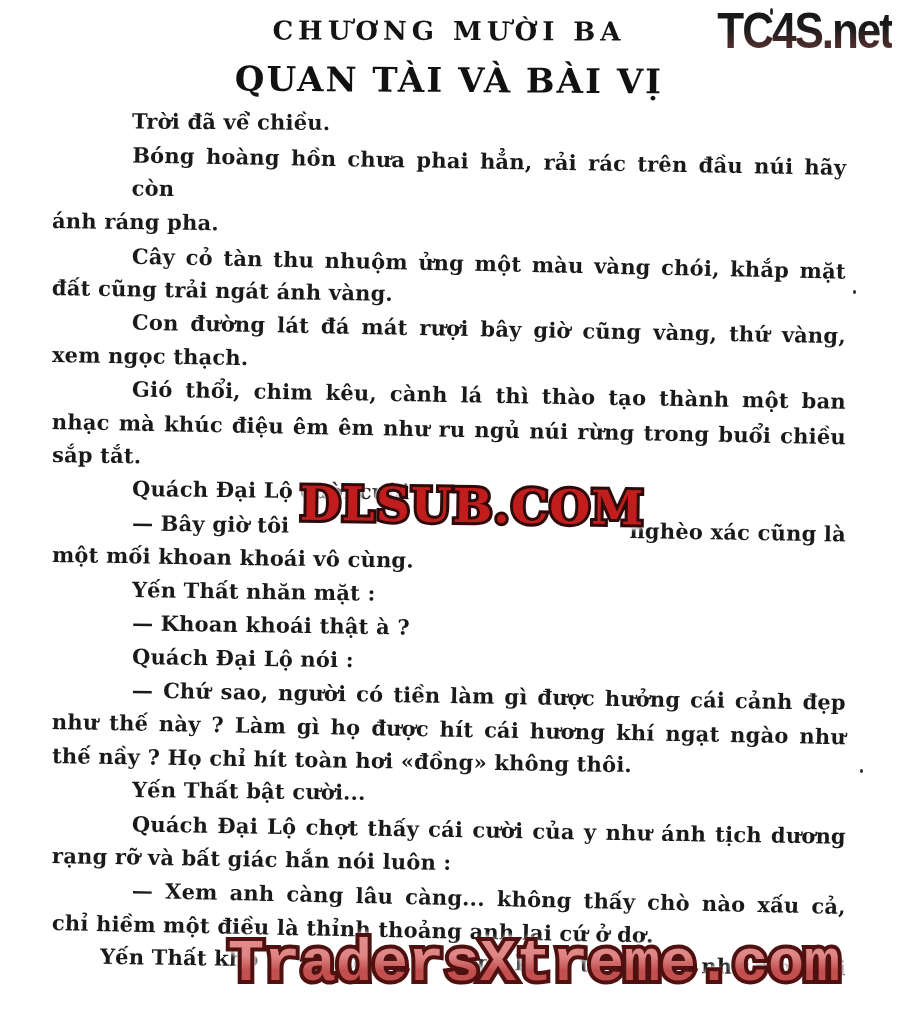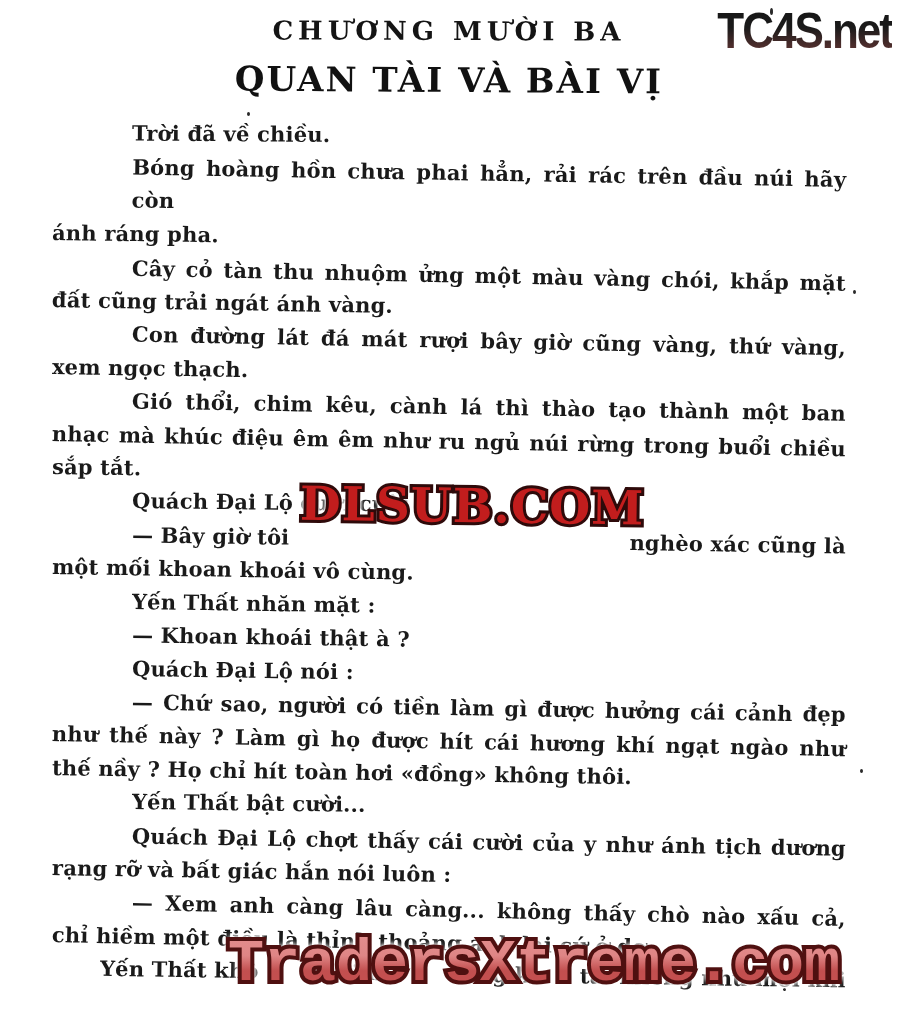--- a/index.html
+++ b/index.html
@@ -17,21 +17,21 @@
     transform:rotate(0.2deg);
   }
   .chapter-title{
     margin-top:14px;text-align:center;
     font-size:34px;font-weight:bold;letter-spacing:2px;color:#111111;
     transform:rotate(0.4deg);
   }
 
   
   .page-body{
-    margin-top:16px;
+    margin-top:4px;
     padding:0 52px;
     font-size:21px;font-weight:bold;color:#1a1a1a;
     line-height:33.4px;
     letter-spacing:0.2px;
   }
   .line{transform-origin:left center;}
   .ind{padding-left:80px;}
   .ind2{padding-left:48px;}
   .jl{text-align:justify;text-align-last:justify;}
   .frag{display:flex;justify-content:space-between;}

